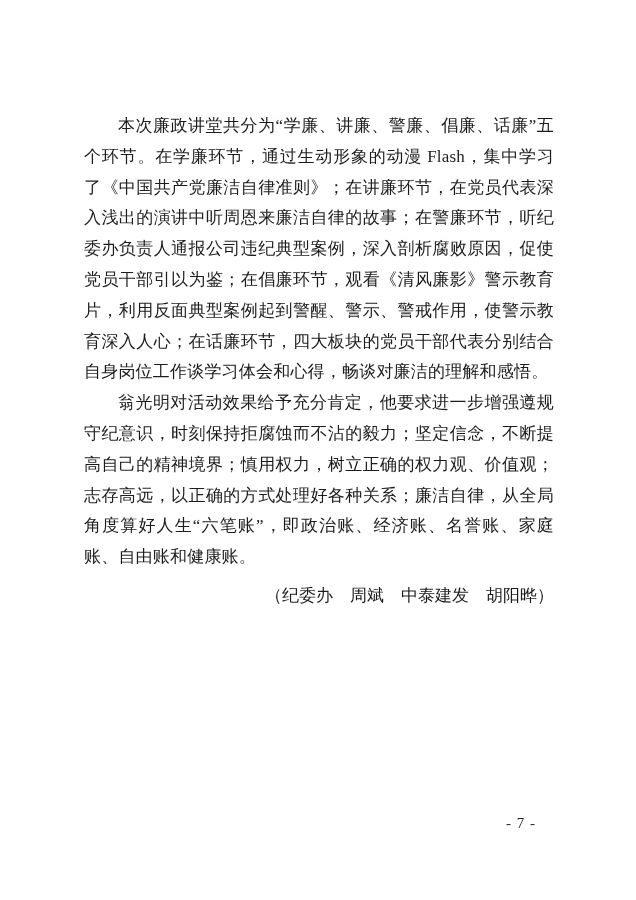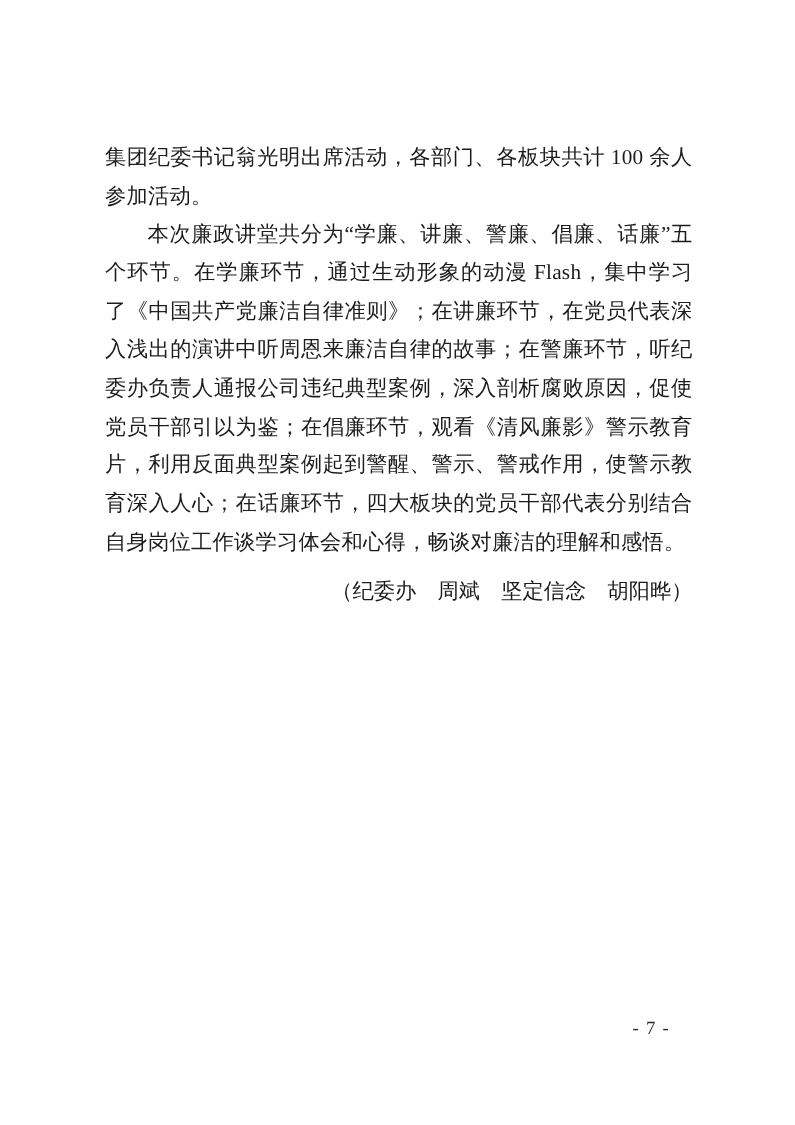--- a/index.html
+++ b/index.html
@@ -56,20 +56,20 @@
     letter-spacing: 1px;
     white-space: pre;
   }
 </style>
 </head>
 <body>
 
 <div class="doc-page">
 
   <div class="text-block">
-    <p class="para">集团纪委书记翁光明出席活动，各部门、各板块共计 100 余人参加活动。</p>
     <p class="para indent">本次廉政讲堂共分为“学廉、讲廉、警廉、倡廉、话廉”五个环节。在学廉环节，通过生动形象的动漫 Flash，集中学习了《中国共产党廉洁自律准则》；在讲廉环节，在党员代表深入浅出的演讲中听周恩来廉洁自律的故事；在警廉环节，听纪委办负责人通报公司违纪典型案例，深入剖析腐败原因，促使党员干部引以为鉴；在倡廉环节，观看《清风廉影》警示教育片，利用反面典型案例起到警醒、警示、警戒作用，使警示教育深入人心；在话廉环节，四大板块的党员干部代表分别结合自身岗位工作谈学习体会和心得，畅谈对廉洁的理解和感悟。</p>
-    <p class="byline">（纪委办　周斌　坚定信念　胡阳晔）</p>
+    <p class="para indent">翁光明对活动效果给予充分肯定，他要求进一步增强遵规守纪意识，时刻保持拒腐蚀而不沾的毅力；坚定信念，不断提高自己的精神境界；慎用权力，树立正确的权力观、价值观；志存高远，以正确的方式处理好各种关系；廉洁自律，从全局角度算好人生“六笔账”，即政治账、经济账、名誉账、家庭账、自由账和健康账。</p>
+    <p class="byline">（纪委办　周斌　中泰建发　胡阳晔）</p>
   </div>
 
   <div class="page-number">- 7 -</div>
 
 </div>
 
 </body></html>

